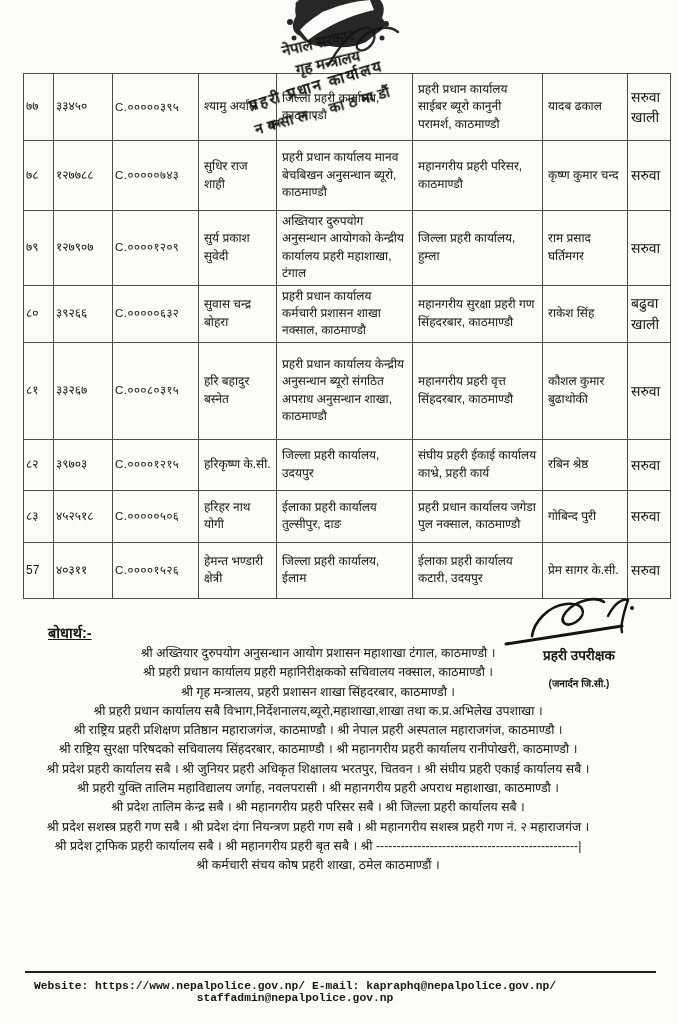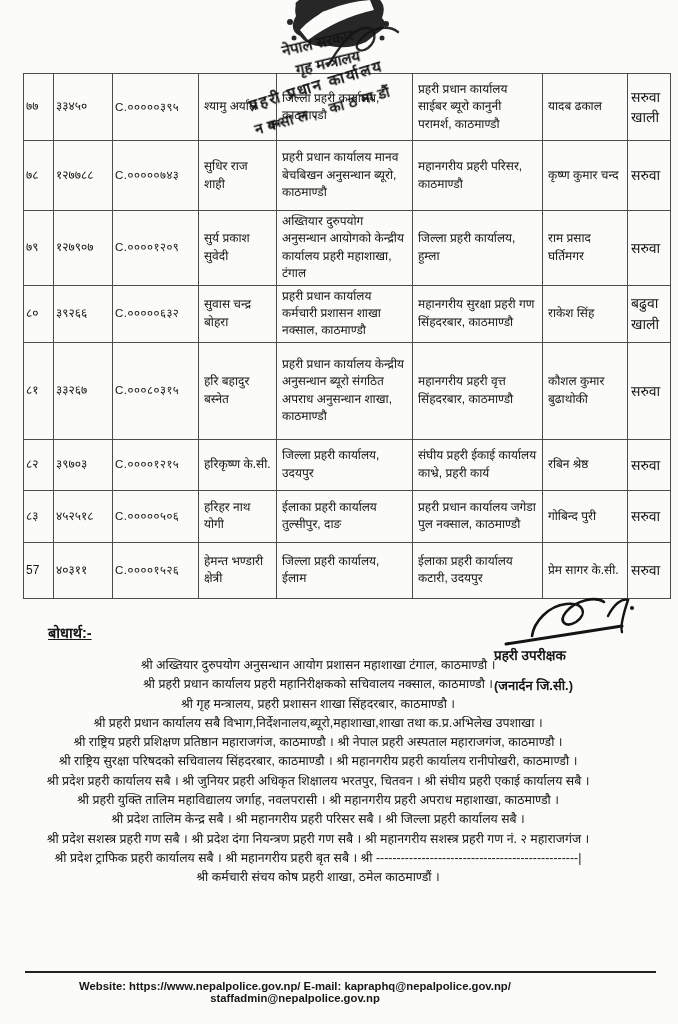--- a/index.html
+++ b/index.html
@@ -28,33 +28,33 @@
     border:1px solid #4c4c4c;
     font-size:12px;line-height:1.45;
     padding:2px 5px;vertical-align:middle;
     word-wrap:break-word;
   }
   .sheet-table td.c0, .sheet-table td.c1{text-align:left;padding:2px 2px;}
   .sheet-table td.c2{padding:2px 2px;font-size:11.5px;letter-spacing:.5px;}
   .sheet-table td.c7{padding:2px 3px;font-size:14px;}
   
   .bodhartha{position:absolute;left:38px;top:622px;width:560px;z-index:2;}
-  .bodhartha-heading{font-size:14.5px;font-weight:bold;text-decoration:underline;margin:0 0 14px 10px;}
+  .bodhartha-heading{font-size:14.5px;font-weight:bold;text-decoration:underline;margin:0 0 2px 10px;}
   .bodhartha-list{list-style:none;margin:0;padding:0;text-align:center;}
   .bodhartha-list li{font-size:12.4px;line-height:19.3px;white-space:nowrap;}
   
-  .sig-block{position:absolute;right:14px;top:592px;width:170px;z-index:3;}
+  .sig-block{position:absolute;right:14px;top:592px;width:170px;text-align:center;z-index:3;}
   .sig-scribble{display:block;margin:0 auto -6px auto;}
   .sig-title{font-size:13.5px;font-weight:bold;line-height:1.2;}
-  .sig-name{font-size:13px;font-weight:bold;margin-top:12px;}
+  .sig-name{font-size:10px;font-weight:bold;margin-top:12px;}
   
   .footer-rule{position:absolute;left:25px;top:971px;width:631px;border-top:2px solid #222;z-index:2;}
   .footer-text{
     position:absolute;left:0;top:980px;width:590px;text-align:center;
-    font-family:Liberation Sans, sans-serif;font-weight:bold;font-size:11.3px;z-index:2;
+    font-family:Liberation Mono, monospace;font-weight:bold;font-size:11.3px;z-index:2;
   }
 </style>
 </head>
 <body>
 
 <div class="letterhead">
   <svg class="emblem" viewBox="0 0 120 88" xmlns="http://www.w3.org/2000/svg">
     <defs>
         <filter id="rough">
           <feGaussianBlur stdDeviation="0.6"></feGaussianBlur>

